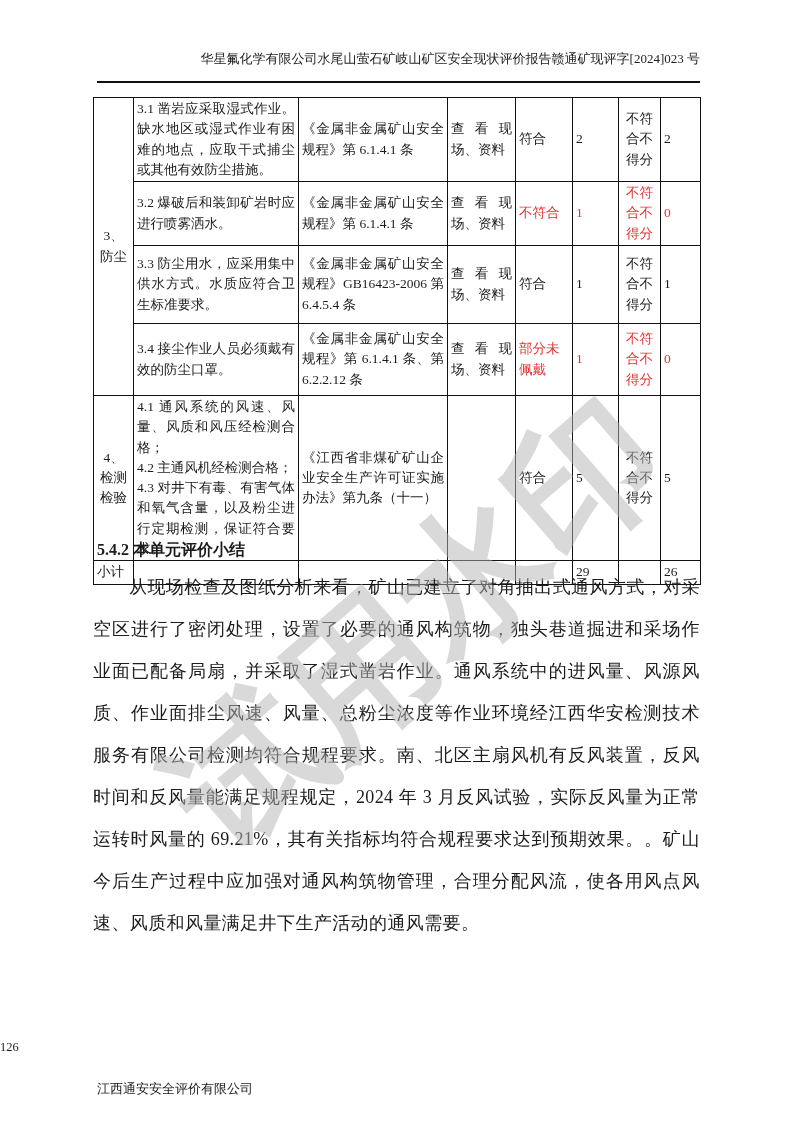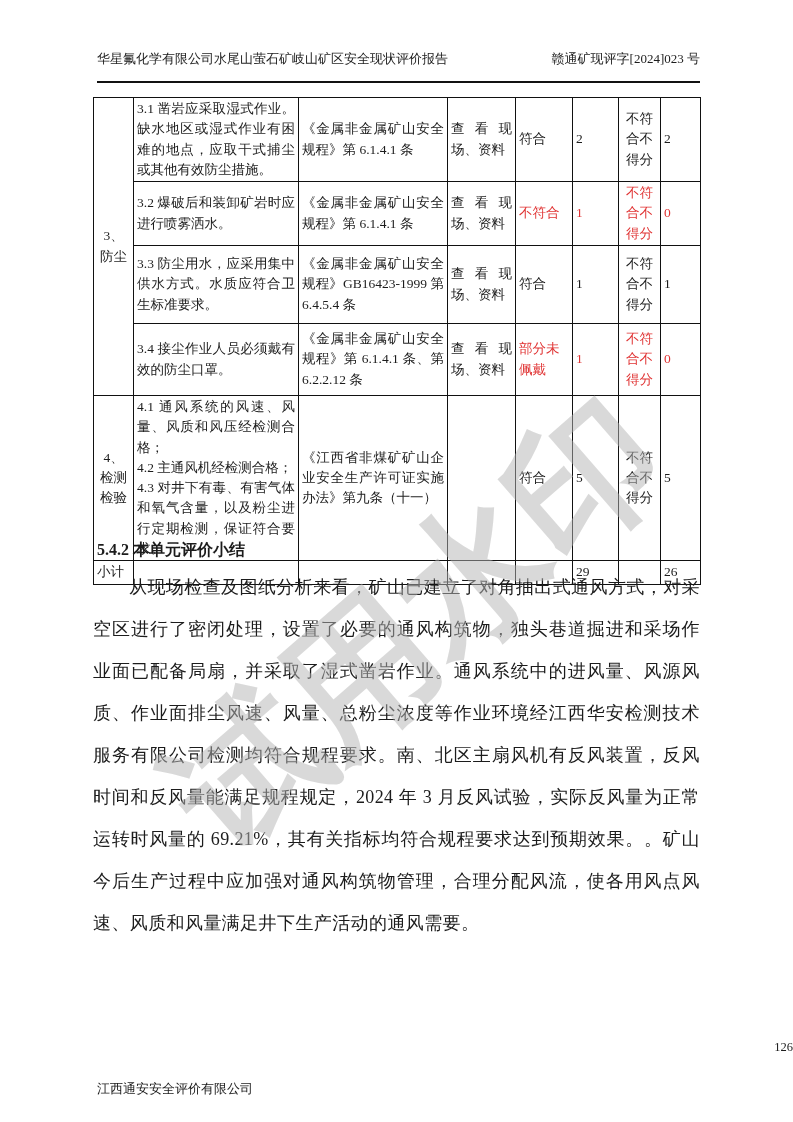--- a/index.html
+++ b/index.html
@@ -5,21 +5,21 @@
   html,body{margin:0;padding:0;background:#888;}
   .page{
     position:relative; width:793px; height:1122px; margin:0 auto;
     background:#ffffff; overflow:hidden;
     font-family:"Liberation Serif","DejaVu Serif",serif;
     color:#1c1c1c;
   }
   
   .header{
     position:absolute; left:97px; top:50px; width:603px;
-    display:flex; justify-content:space-between; align-items:flex-end;
+    display:flex; justify-content:flex-end; align-items:flex-end;
     font-size:13px; padding-bottom:13px; border-bottom:2px solid #111;
   }
   
   table.check{
     position:absolute; left:93px; top:97px; width:607px;
     border-collapse:collapse; table-layout:fixed;
     font-size:13.5px; line-height:1.5; color:#1c1c1c;
   }
   table.check td{
     border:1.5px solid #111; padding:1px 3px; vertical-align:middle;
@@ -39,21 +39,21 @@
   }
   .para{
     position:absolute; left:93px; width:607px;
     font-size:18px; line-height:42px; text-align:justify;
     text-indent:2em; letter-spacing:0.4px;
   }
   .para1{ top:566px; }
   .para2{ top:944px; }
   
   .footer-company{ position:absolute; left:97px; top:1038px; font-size:13px;margin-top:42px; }
-  .footer-page{ position:absolute; left:0; top:1040px; width:793px; text-align:right; font-size:12.5px; }
+  .footer-page{ position:absolute; left:0; top:1040px; width:793px; text-align:left; font-size:12.5px; }
   
   .watermark{
     position:absolute; left:193px; top:744px; height:150px;
     font-size:148px; line-height:150px; white-space:nowrap;
     color:#b5b5b5; opacity:0.5; font-weight:bold;
     transform:rotate(-41deg); transform-origin:0 50%;
     pointer-events:none; z-index:5;
   }
 </style>
 </head>
@@ -93,21 +93,21 @@
         <td class="content">3.2 爆破后和装卸矿岩时应进行喷雾洒水。</td>
         <td class="basis">《金属非金属矿山安全规程》第 6.1.4.1 条</td>
         <td class="method">查看现场、资料</td>
         <td class="ctr red">不符合</td>
         <td class="ctr red">1</td>
         <td class="note red">不符合不得分</td>
         <td class="ctr red">0</td>
       </tr>
       <tr style="height:78px">
         <td class="content">3.3 防尘用水，应采用集中供水方式。水质应符合卫生标准要求。</td>
-        <td class="basis">《金属非金属矿山安全规程》GB16423-1999 第 6.4.5.4 条</td>
+        <td class="basis">《金属非金属矿山安全规程》GB16423-2006 第 6.4.5.4 条</td>
         <td class="method">查看现场、资料</td>
         <td class="ctr">符合</td>
         <td class="ctr">1</td>
         <td class="note">不符合不得分</td>
         <td class="ctr">1</td>
       </tr>
       <tr style="height:72px">
         <td class="content">3.4 接尘作业人员必须戴有效的防尘口罩。</td>
         <td class="basis">《金属非金属矿山安全规程》第 6.1.4.1 条、第 6.2.2.12 条</td>
         <td class="method">查看现场、资料</td>

